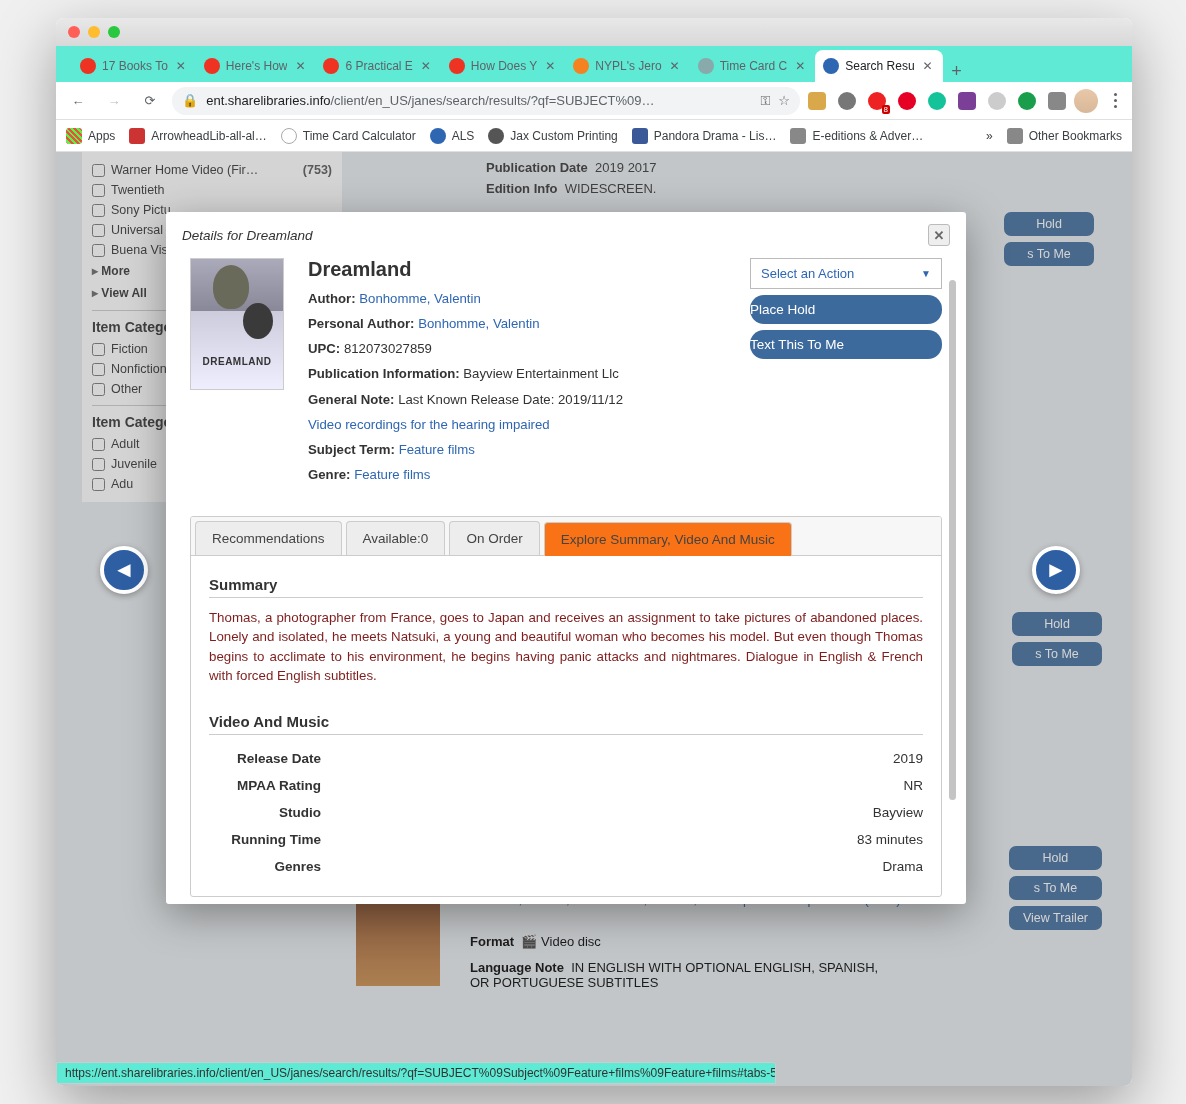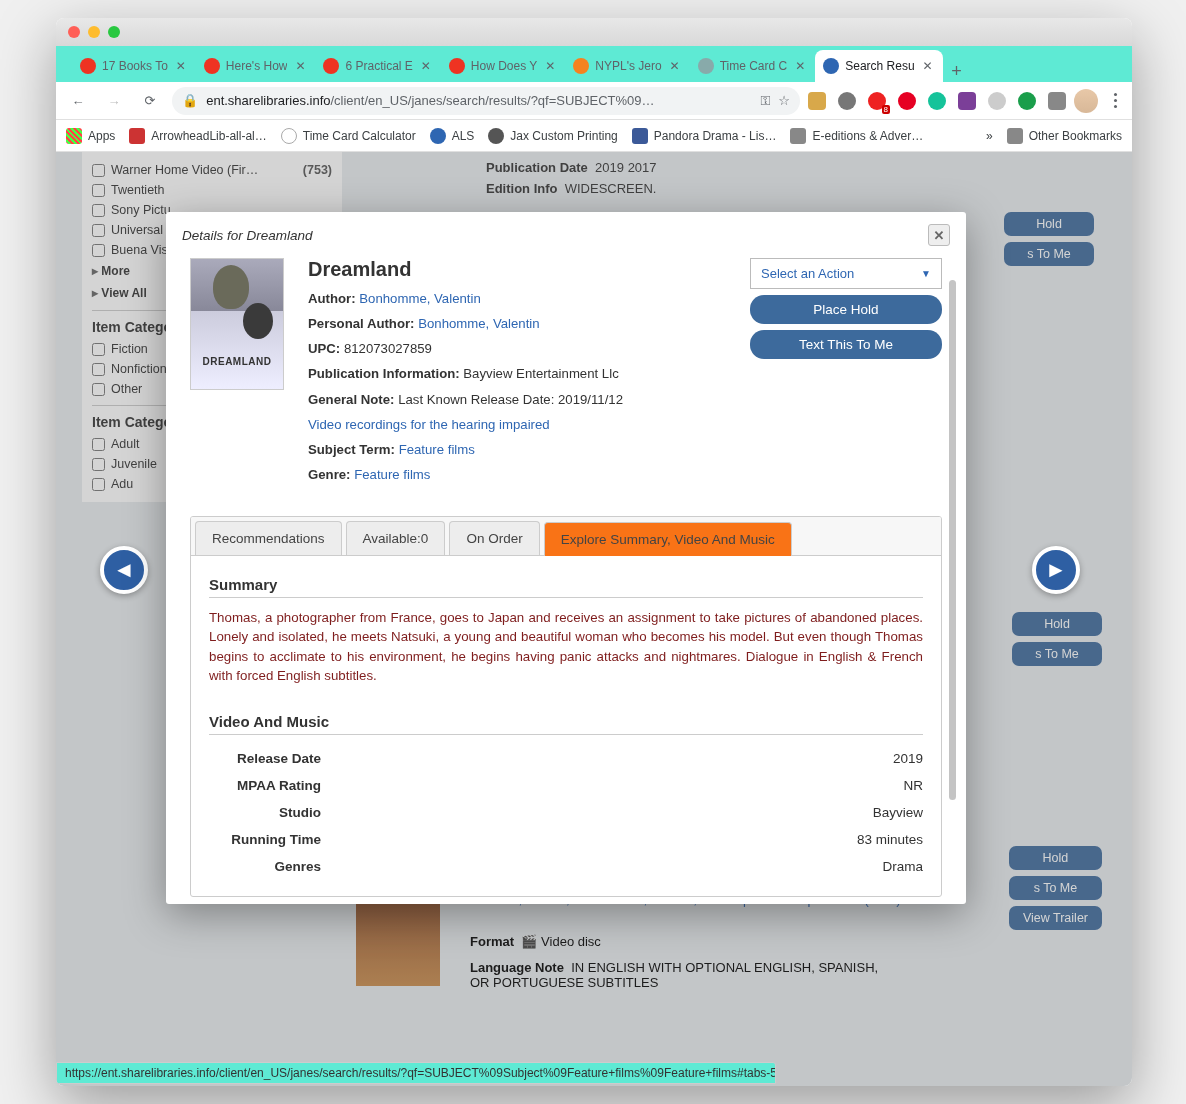--- a/index.html
+++ b/index.html
@@ -78,21 +78,21 @@
 .cover { width: 94px; height: 132px; background: linear-gradient(#aab,#889 40%,#ccd 40%,#eef); border:1px solid #ccc; position:relative; overflow:hidden; flex-shrink:0; }
 .cover-title { position:absolute; bottom:22px; left:0; right:0; text-align:center; font-size:10px; font-weight: bold; color:#333; letter-spacing: 0.5px; }
 .meta { flex: 1; min-width: 0; }
 .meta h1 { font-size: 20px; font-weight: bold; color: #333; margin-bottom: 8px; }
 .meta-row { font-size: 13.2px; color: #333; margin-bottom: 6px; line-height: 1.45; }
 .meta-row .label { font-weight: bold; }
 .meta-row a { color: #2e66b2; text-decoration: none; }
 .actions { width: 192px; flex-shrink:0; display:flex; flex-direction:column; gap:6px; }
 .select-action { border:1px solid #bbb; padding: 7px 10px; color:#2e66b2; font-size:13px; display:flex; align-items:center; }
 .select-action .caret { margin-left:auto; color:#2e66b2; font-size:10px; }
-.action-btn { background:#3d6a9c; color:#fff; text-align:center; padding:7px 0; border-radius:14px; font-size:13.5px; font-weight:500; }
+.action-btn { background:#3d6a9c; color:#fff; text-align:left; padding:7px 0; border-radius:14px; font-size:13.5px; font-weight:500; }
 
 
 .detail-tabs { margin-top: 26px; border:1px solid #ccc; border-radius:3px; overflow:hidden; }
 .tabbar { display:flex; background:#f7f7f7; border-bottom:1px solid #ccc; }
 .dtab { padding:9px 16px; font-size:13.5px; color:#444; border-right:1px solid #ccc; background:#ededed; margin:4px 0 0 4px; border:1px solid #ccc; border-bottom:none; border-radius:4px 4px 0 0; }
 .dtab.active { background:#f97316; position:relative; top:1px; }
 .tabpanel { padding: 16px 18px; }
 .tabpanel h3 { font-size:15px; font-weight:bold; color:#333; border-bottom:1px solid #ccc; padding-bottom:4px; margin-bottom:10px; margin-top:4px; }
 .summary-text { font-size:13.3px; color:#7f1d1d; line-height:1.45; text-align:justify; }
 .vamusic { margin-top: 28px; }

